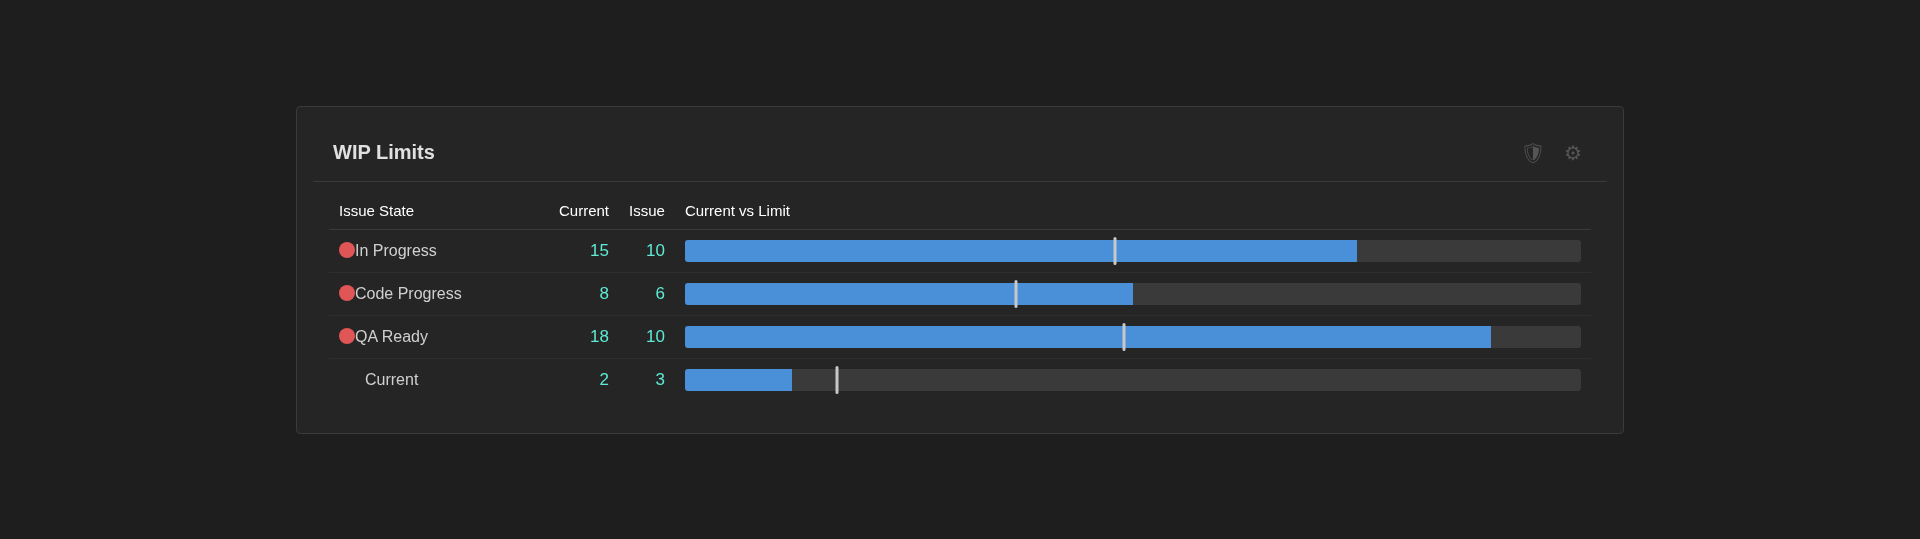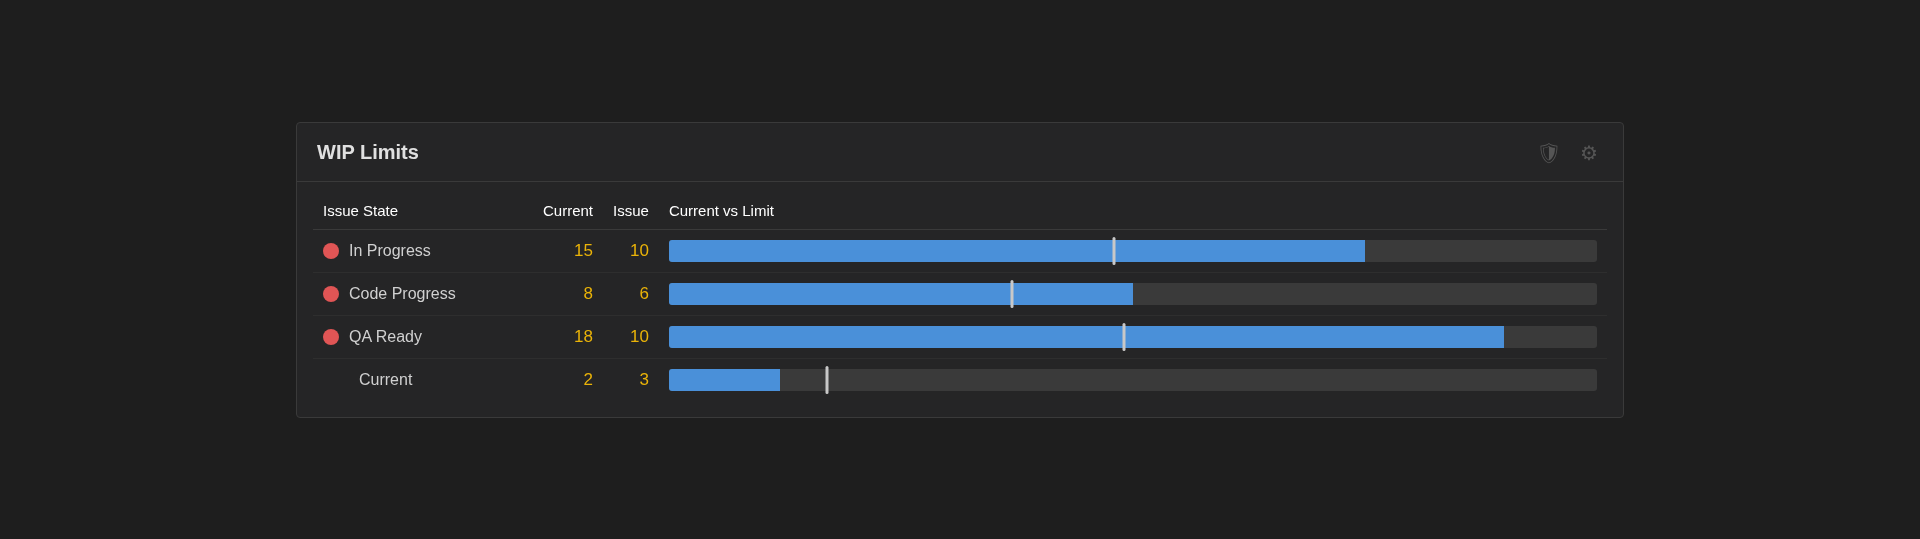--- a/index.html
+++ b/index.html
@@ -15,21 +15,21 @@
       align-items: center;
       justify-content: center;
       min-height: 100vh;
     }
 
     .widget {
       background: #252526;
       border: 1px solid #3a3a3a;
       border-radius: 4px;
       width: 1328px;
-      padding: 0;
+      padding: 16px;
       overflow: hidden;
     }
 
     .widget-header {
       display: flex;
       align-items: center;
       justify-content: space-between;
       padding: 16px 20px 14px 20px;
       border-bottom: 1px solid #3a3a3a;
     }
@@ -90,27 +90,26 @@
     .wip-table tbody tr td {
       padding: 10px 10px;
       color: #d0d0d0;
       font-size: 16px;
       vertical-align: middle;
     }
 
     .wip-table tbody tr td.num-cell {
       text-align: right;
       font-size: 17px;
-      color: #eab308;
+      color: #5eead4;
     }
 
     .state-cell {
       display: flex;
-      align-items: center;
-      gap: 10px;
+      align-items: flex-start;
       min-width: 200px;
     }
 
     .dot {
       width: 16px;
       height: 16px;
       border-radius: 50%;
       flex-shrink: 0;
     }
 

